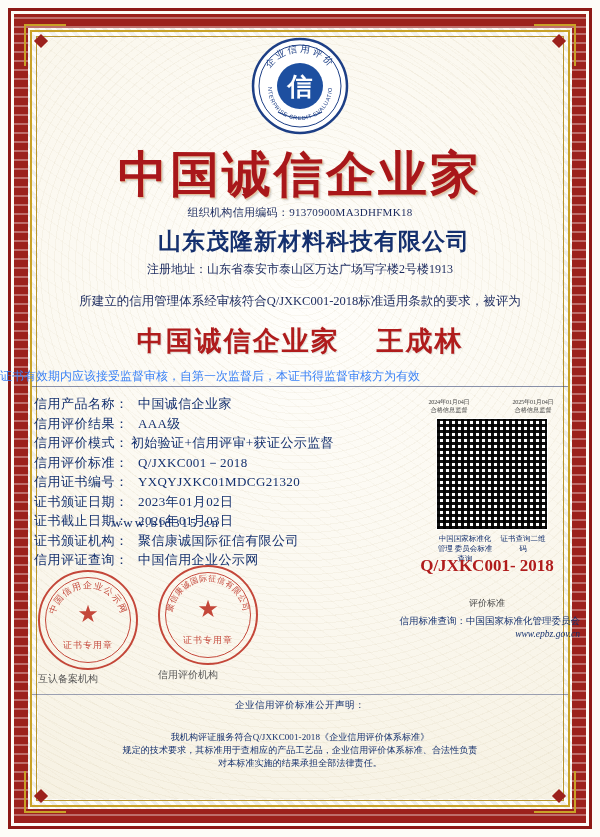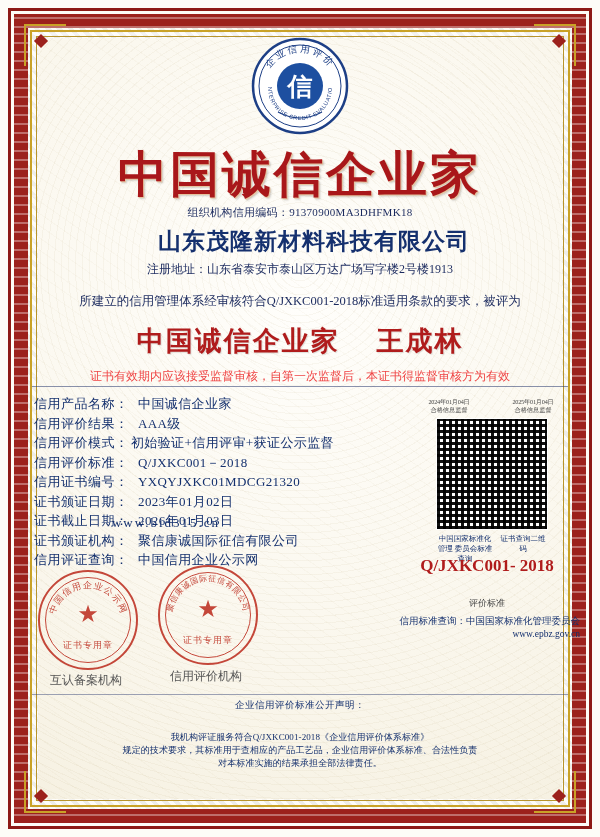--- a/index.html
+++ b/index.html
@@ -160,23 +160,23 @@
     font-weight: bold;
     color: #b01c1c;
     letter-spacing: 2px;
     text-shadow: 1px 1px 1px rgba(0,0,0,.12);
   }
   .award-line .person { margin-left: 28px; }
   .validity {
     position: absolute;
     top: 368px;
     left: 0; right: 0;
-    text-align: center;
+    text-align: left;
     font-size: 12px;
-    color: #ef4444;
+    color: #3b82f6;
   }
   .rule {
     position: absolute;
     left: 32px; right: 32px;
     height: 1px;
     background: #2a3a70;
     opacity: .55;
   }
   .rule-top { top: 386px; }
 
@@ -282,21 +282,21 @@
   .std-query {
     position: absolute;
     right: 20px;
     top: 615px;
     width: 200px;
     text-align: right;
     font-size: 9.5px;
     color: #14306e;
     line-height: 13px;
   }
-  .std-query .url { color: #14306e; }
+  .std-query .url { color: #14306e; font-style: italic; }
 
   
   .seal {
     position: absolute;
     width: 96px; height: 96px;
     border-radius: 50%;
     border: 2.5px solid #c0392b;
     color: #c0392b;
     opacity: .92;
   }
@@ -326,22 +326,22 @@
     color: #c0392b;
   }
   .seal .arc-text {
     position: absolute;
     inset: 0;
     font-size: 8px;
   }
   .seal-caption {
     position: absolute;
     width: 96px;
-    text-align: center;
-    font-size: 12px;
+    text-align: left;
+    font-size: 10px;
     color: #555;
   }
   .sc-1 { left: 38px; top: 672px; }
   .sc-2 { left: 158px; top: 668px; }
 
   
   .footer-rule {
     position: absolute;
     left: 32px; right: 32px;
     top: 694px;

